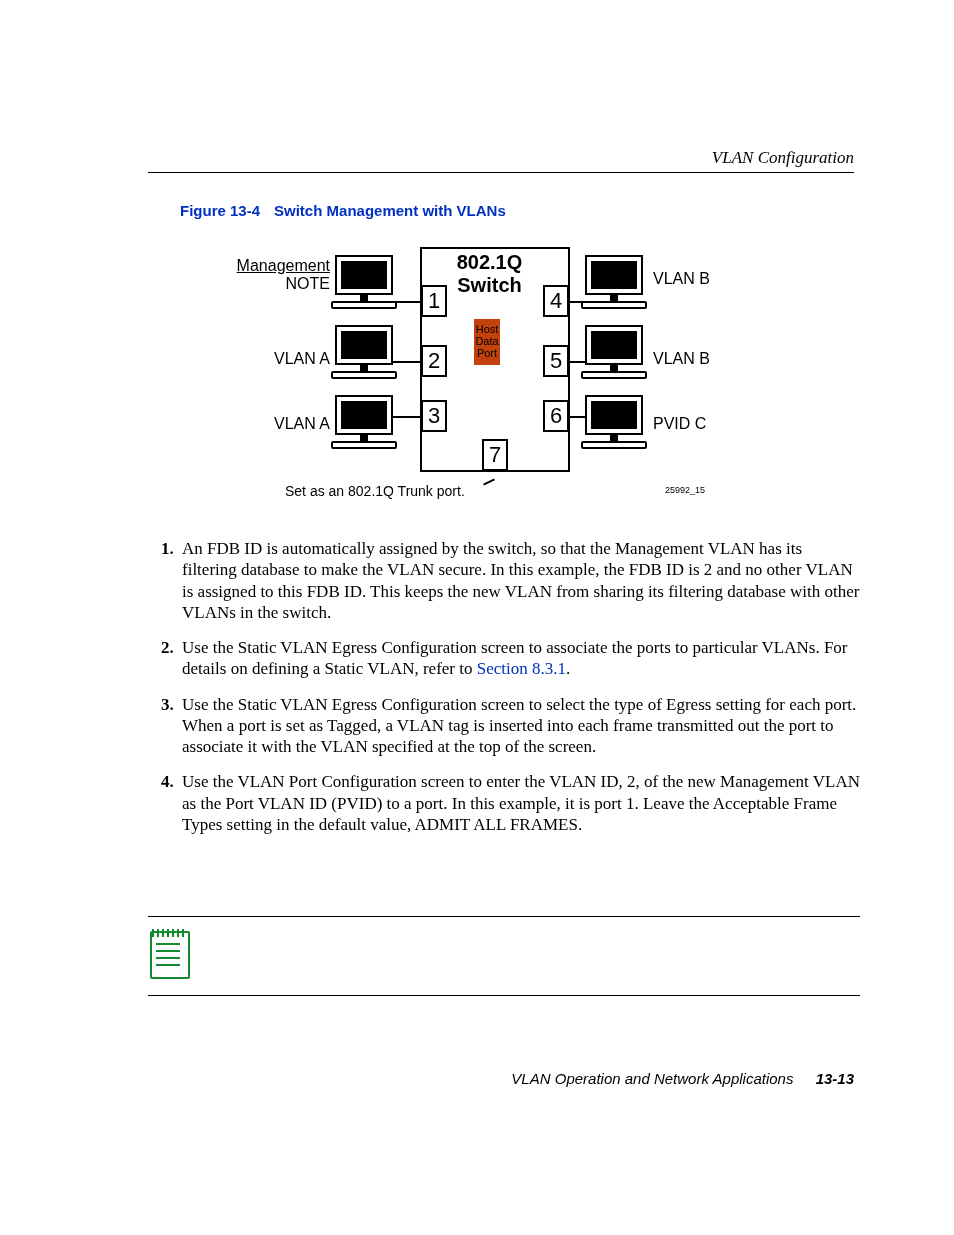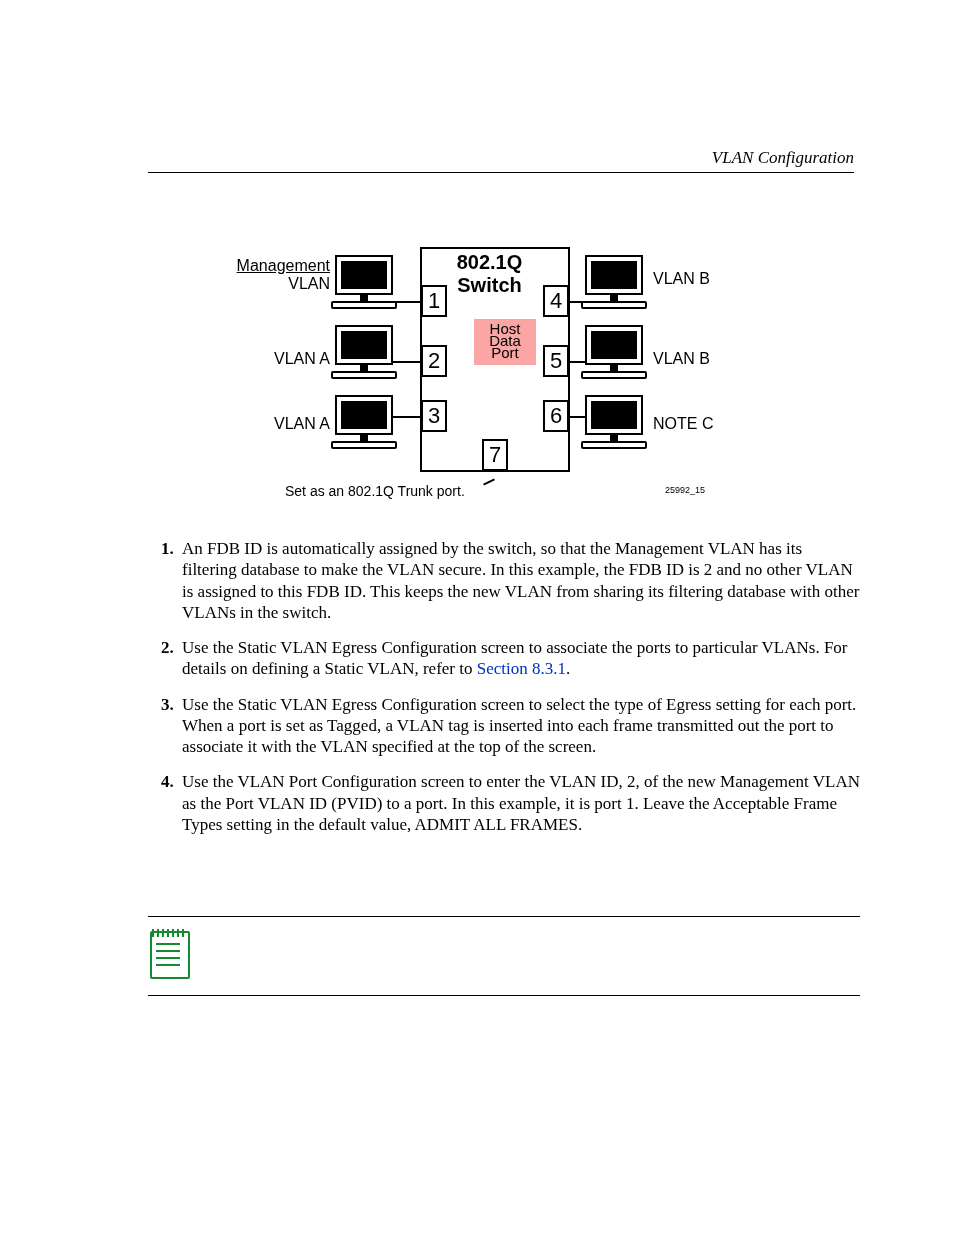--- a/index.html
+++ b/index.html
@@ -83,24 +83,24 @@
 .p3 { left: 196px; top: 155px; }
 .p4 { left: 318px; top: 40px; }
 .p5 { left: 318px; top: 100px; }
 .p6 { left: 318px; top: 155px; }
 .p7 { left: 257px; top: 194px; }
 
 .diagram .hostbox {
   position:absolute;
   left:249px;
   top:74px;
-  width:62px;
+  width:26px;
   height:46px;
-  background:#fca5a5;
-  font-size:15px;
+  background:#c2410c;
+  font-size:11px;
   line-height:12px;
   text-align:center;
   padding-top:4px;
   box-sizing:border-box;
 }
 
 .diagram .pc-monitor {
   position:absolute;
   width:58px; height:40px;
   border:2px solid #000;
@@ -222,20 +222,23 @@
 .footer .title{ font-style:italic; }
 .footer .pageno{ font-weight:bold; font-style:italic; margin-left:18px;}
 </style>
 </head>
 <body>
 
 <div class="page">
   <div class="header-right">VLAN Configuration</div>
   <div class="hdr-line"></div>
 
+  <div class="caption">
+    <span>Figure 13-4</span><span class="gap"></span><span>Switch Management with VLANs</span>
+  </div>
 
   <div class="diagram">
     <div class="switch"></div>
     <div class="switch-title">802.1Q Switch</div>
     <div class="hostbox">
       <div>Host</div>
       <div>Data</div>
       <div>Port</div>
     </div>
 
@@ -279,26 +282,26 @@
       </div>
 
     <div class="conn cl1"></div>
     <div class="conn cl2"></div>
     <div class="conn cl3"></div>
     <div class="conn cr1"></div>
     <div class="conn cr2"></div>
     <div class="conn cr3"></div>
 
     <div class="lbl lblL1">Management</div>
-    <div class="lbl lblL1b">VLAN</div>
+    <div class="lbl lblL1b">NOTE</div>
     <div class="lbl lblL2">VLAN A</div>
     <div class="lbl lblL3">VLAN A</div>
     <div class="lbl lblR1">VLAN B</div>
     <div class="lbl lblR2">VLAN B</div>
-    <div class="lbl lblR3">NOTE C</div>
+    <div class="lbl lblR3">PVID C</div>
 
     <div class="trunkline"></div>
     <div class="ftlabel">Set as an 802.1Q Trunk port.</div>
     <div class="ftid">25992_15</div>
   </div>
 
   <div class="body-text">
     <ol class="steps">
       <li>
         <p>An FDB ID is automatically assigned by the switch, so that the Management VLAN has its filtering database to make the VLAN secure. In this example, the FDB ID is 2 and no other VLAN is assigned to this FDB ID. This keeps the new VLAN from sharing its filtering database with other VLANs in the switch.</p>
@@ -316,13 +319,17 @@
   </div>
 
   <div class="notebox">
     <div class="note-icon">
       <div class="pad"></div>
         <div class="spiral"></div>
         <div class="lines"></div>
     </div>
   </div>
 
+  <div class="footer">
+    <span class="title">VLAN Operation and Network Applications</span>
+    <span class="pageno">13-13</span>
+  </div>
 </div>
 
 </body></html>

